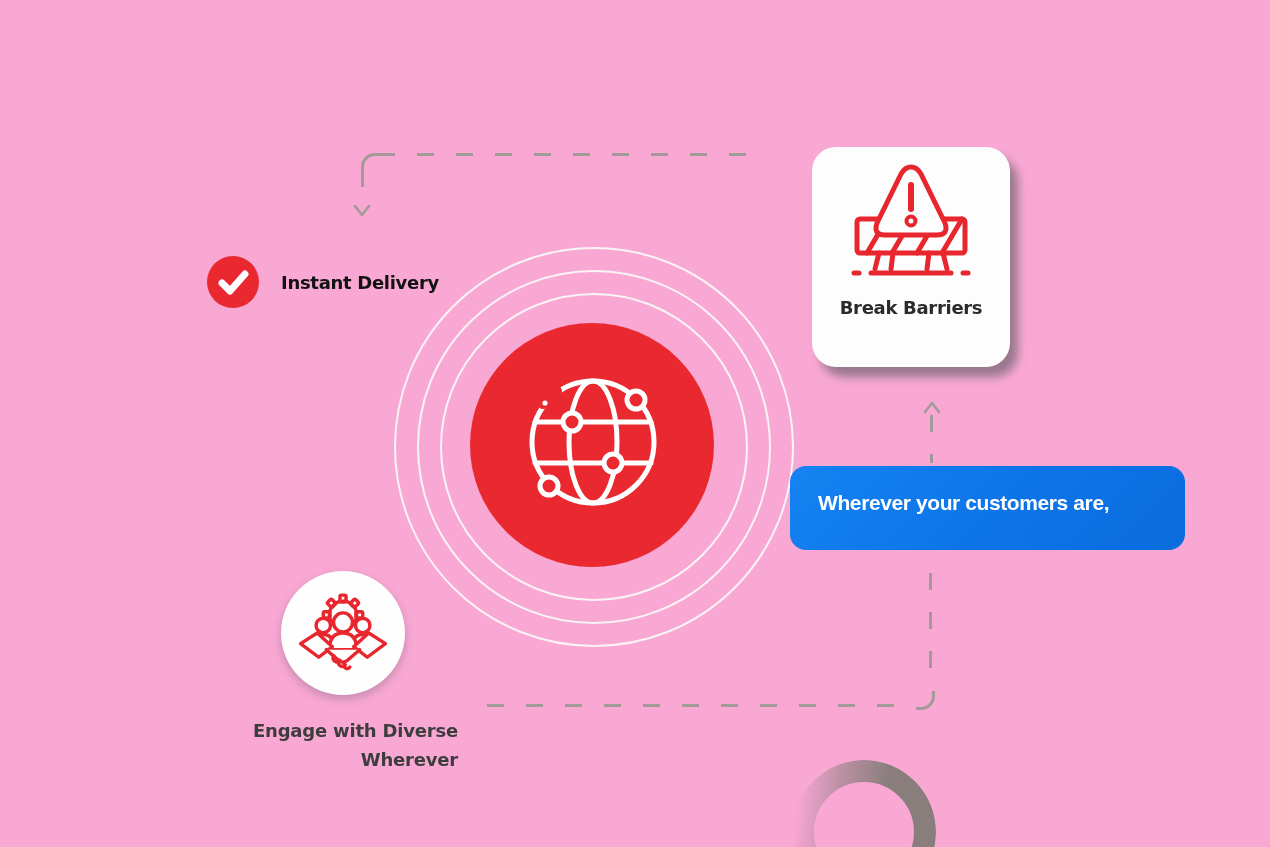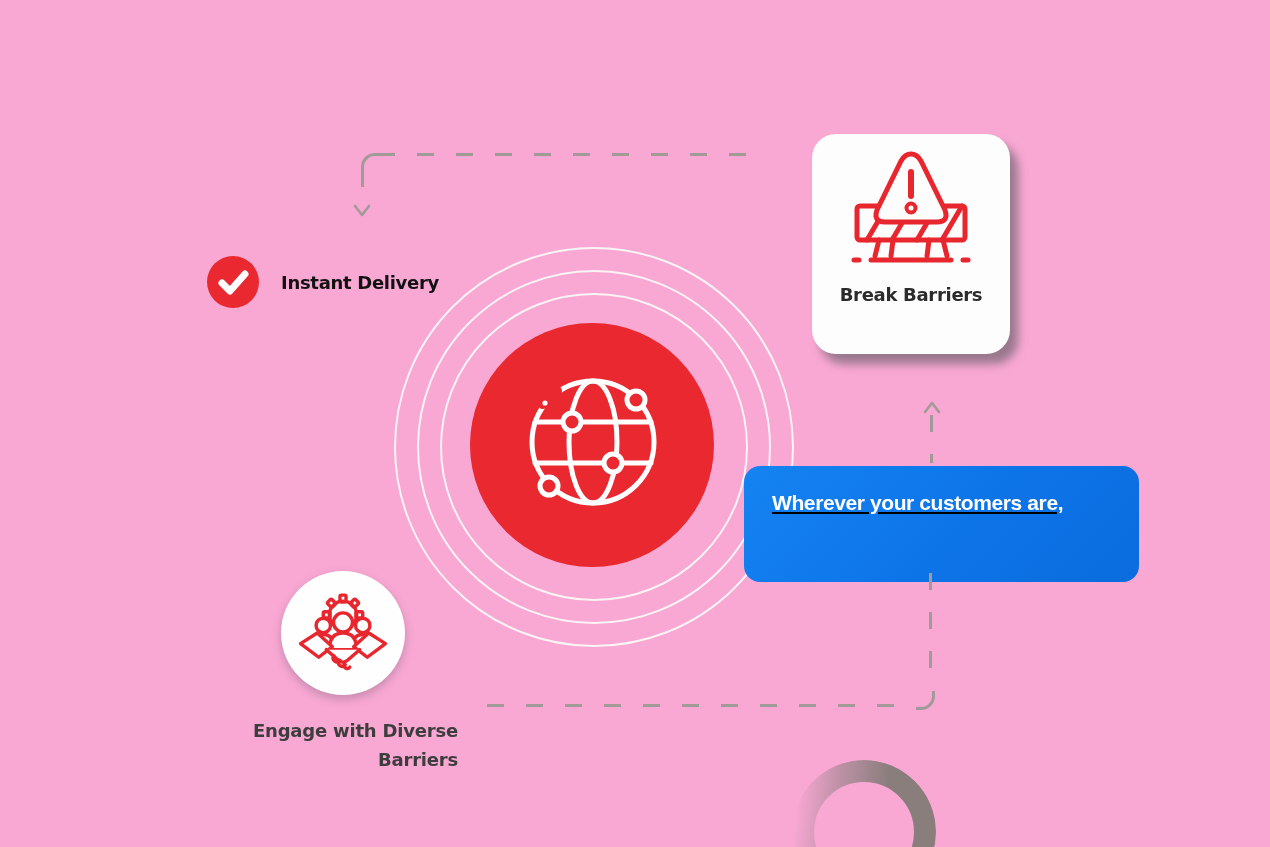--- a/index.html
+++ b/index.html
@@ -24,30 +24,30 @@
 
   
   .ring{position:absolute;border:2.5px solid rgba(250,248,247,0.95);border-radius:50%;}
   .ring1{left:440px;top:293px;width:304px;height:304px;}
   .ring2{left:417px;top:270px;width:350px;height:350px;}
   .ring3{left:394px;top:247px;width:396px;height:396px;}
   .globe-circle{position:absolute;left:470px;top:323px;width:244px;height:244px;
     background:#e9282f;border-radius:50%;display:flex;align-items:center;justify-content:center;}
 
   
-  .bb-card{position:absolute;left:812px;top:134px;width:198px;height:220px;background:#fdfdfd;
+  .bb-card{position:absolute;left:812px;top:147px;width:198px;height:220px;background:#fdfdfd;
     border-radius:24px;box-shadow:8px 10px 10px rgba(75,80,84,0.55);display:flex;flex-direction:column;align-items:center;}
   .bb-card svg{margin-top:14px;}
   .bb-label{margin-top:14px;font-family:"DejaVu Sans",sans-serif;font-size:18px;font-weight:700;
     color:#2b2b2b;letter-spacing:-0.3px;}
 
   
-  .bubble{position:absolute;left:744px;top:466px;width:395px;height:116px;border-radius:16px;
+  .bubble{position:absolute;left:790px;top:466px;width:395px;height:84px;border-radius:16px;
     background:linear-gradient(135deg,#1583f2 0%,#0d74e8 55%,#0a6cdd 100%);
-    padding:21px 0 0 28px;box-sizing:border-box;text-decoration:underline;}
+    padding:21px 0 0 28px;box-sizing:border-box;}
   .bubble div{color:#ffffff;font-size:21px;font-weight:700;line-height:31px;letter-spacing:-0.4px;white-space:nowrap;}
 
   
   .engage-circle{position:absolute;left:281px;top:571px;width:124px;height:124px;background:#fefefe;
     border-radius:50%;display:flex;align-items:center;justify-content:center;
     box-shadow:0 4px 10px rgba(40,50,55,0.25);}
   .engage-label{position:absolute;left:228px;top:716px;width:230px;text-align:right;
     font-family:"DejaVu Sans",sans-serif;font-size:18px;font-weight:700;color:#3d3d3d;
     letter-spacing:-0.2px;line-height:29px;}
 
@@ -165,18 +165,18 @@
 
         <path d="M40 84 L56 98 Q62 103 68 98 L84 84" fill="#fefefe"></path>
         <path d="M50 92 Q47 96 51 99 Q55 102 58 98"></path>
         <path d="M57 98 Q54 102 58 105 Q62 108 65 104"></path>
         <path d="M64 103 Q62 106 65 108 Q69 110 71 107"></path>
       </g>
     </svg>
   </div>
   <div class="engage-label">
     <div>Engage with Diverse</div>
-    <div>Barriers</div>
+    <div>Wherever</div>
   </div>
 
   <div class="bottom-ring"></div>
 
 </div>
 
 </body></html>

